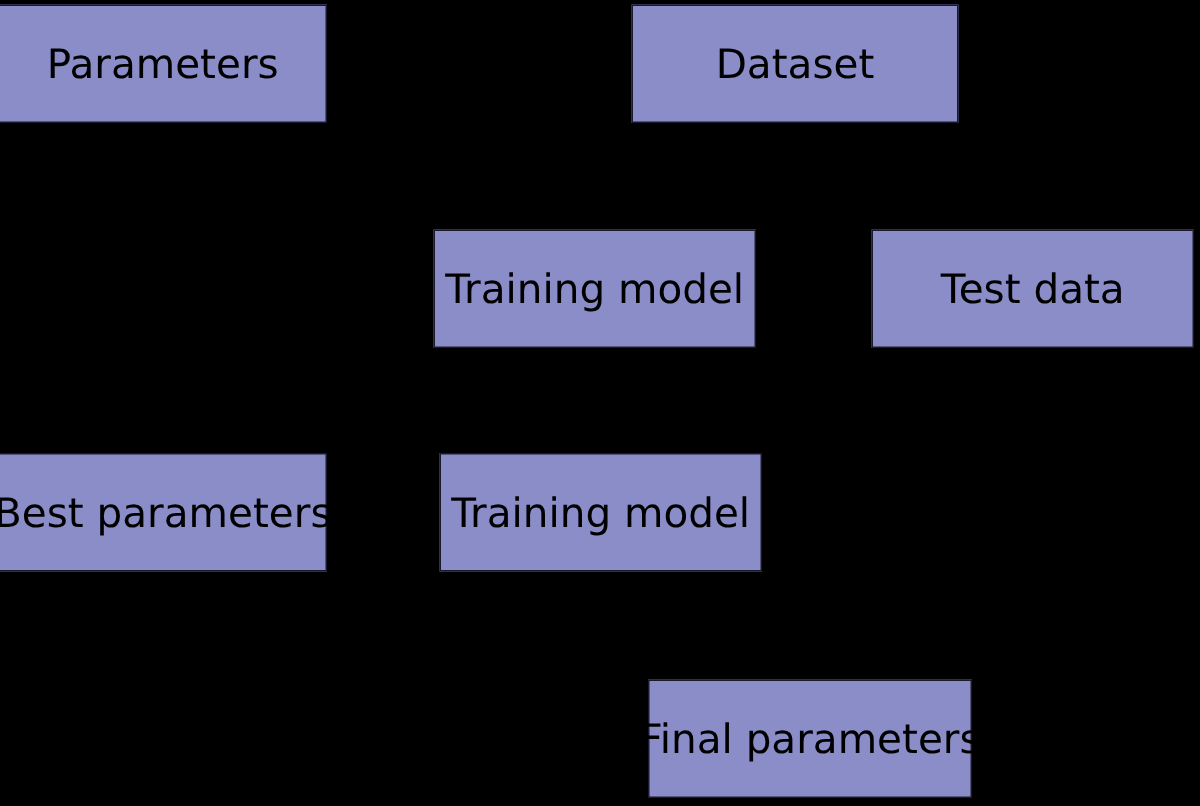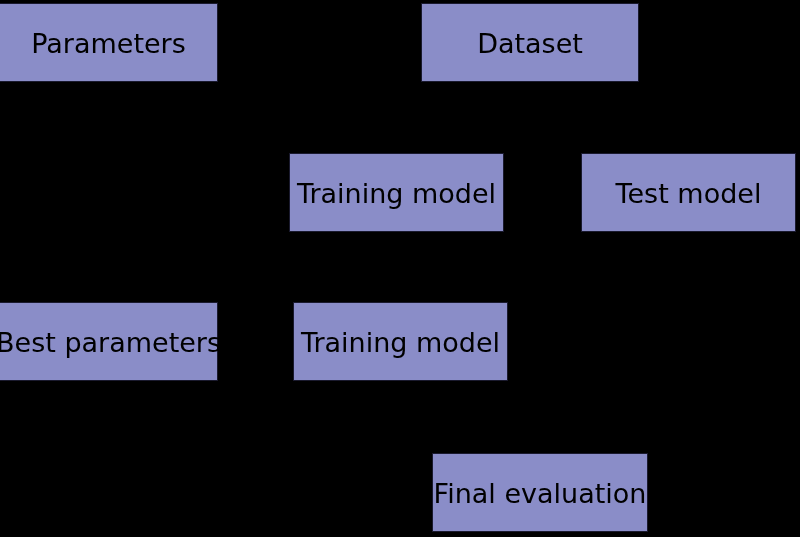--- a/index.html
+++ b/index.html
@@ -56,28 +56,28 @@
   <div class="node" id="node-dataset">
     <span class="node-label">Dataset</span>
   </div>
 
 
   <div class="node" id="node-training-data">
     <span class="node-label">Training model</span>
   </div>
 
   <div class="node" id="node-test-data">
-    <span class="node-label">Test model</span>
+    <span class="node-label">Test data</span>
   </div>
 
   <div class="node" id="node-best-parameters">
     <span class="node-label">Best parameters</span>
   </div>
 
   <div class="node" id="node-retrained-model">
     <span class="node-label">Training model</span>
   </div>
 
   <div class="node" id="node-final-evaluation">
-    <span class="node-label">Final evaluation</span>
+    <span class="node-label">Final parameters</span>
   </div>
 
 </div>
 
 </body></html>

